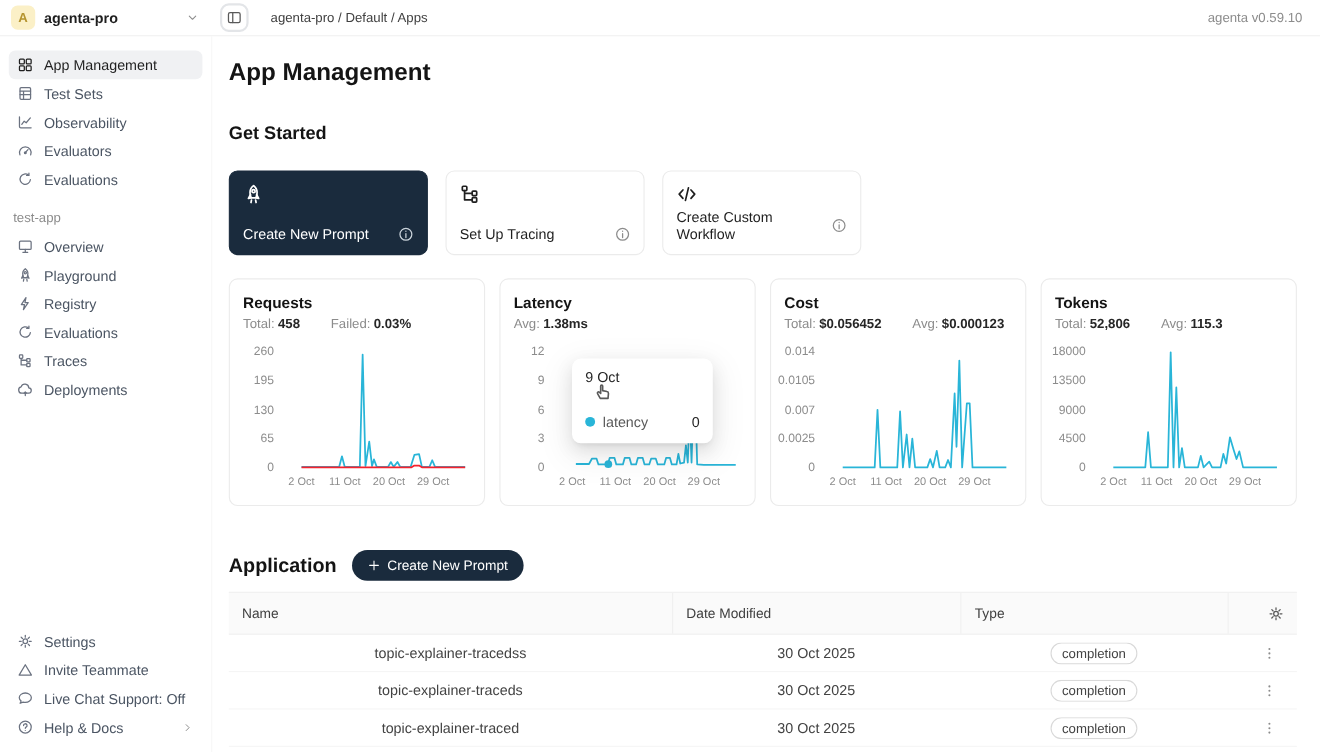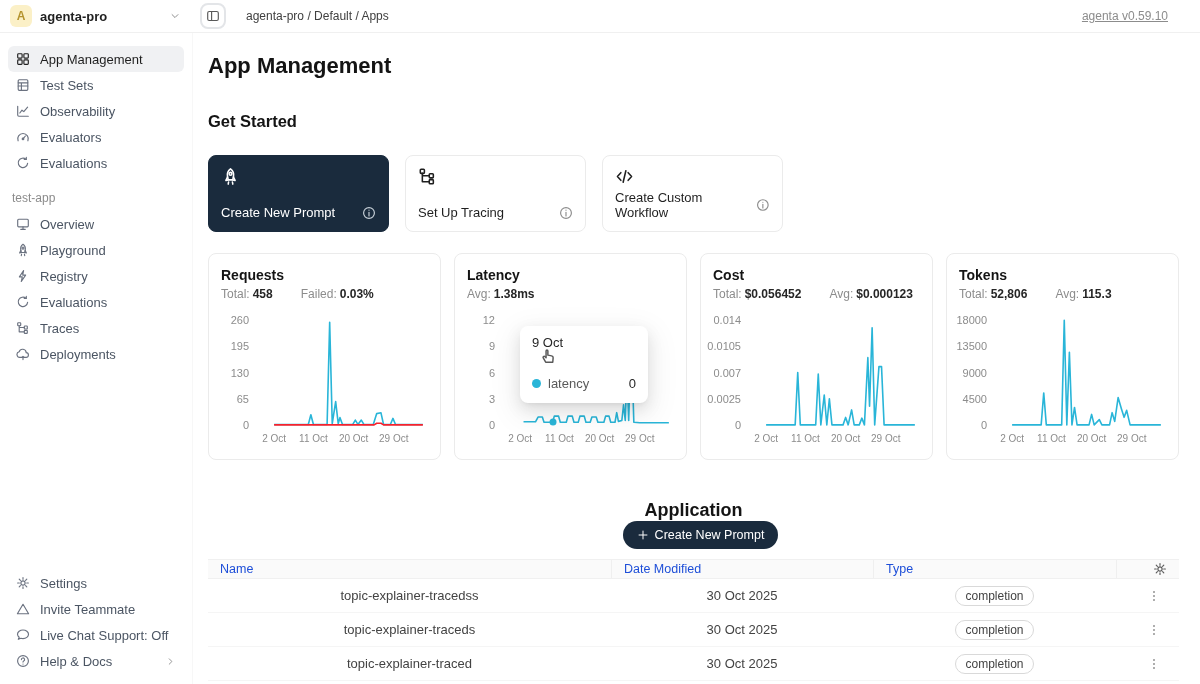--- a/index.html
+++ b/index.html
@@ -12,21 +12,21 @@
   .org-switcher { width:193px; flex:0 0 193px; display:flex; align-items:center; gap:8px;
     padding:0 12px 0 10px; cursor:pointer; height:100%; }
   .avatar { width:22px; height:22px; border-radius:6px; background:#fbf0c7; color:#b5942f;
     font-size:12px; font-weight:600; display:flex; align-items:center; justify-content:center; }
   .org-name { font-size:13px; font-weight:700; color:#1f1f1f; flex:1; }
   .chev { width:12px; height:12px; color:#8c8c8c; }
   .collapse-btn { margin-left:7px; width:26px; height:26px; border:2px solid #e3e5e8; background:#fff;
     border-radius:8px; display:flex; align-items:center; justify-content:center; cursor:pointer; color:#595959; }
   .collapse-btn span { width:14px; height:14px; }
   .breadcrumb { margin-left:20px; font-size:12px; color:#404040; }
-  .version { margin-left:auto; padding-right:32px; font-size:12px; color:#8c8c8c;text-decoration:underline; }
+  .version { margin-left:auto; padding-right:16px; font-size:12px; color:#8c8c8c; }
 
   
   .layout { display:flex; height:651px; }
   .sidebar { width:193px; flex:0 0 193px; display:flex; flex-direction:column;
     padding:13px 8px 10px 8px; border-right:1px solid #f7f7f7; }
   .nav-item { display:flex; align-items:center; gap:10px; height:26px; padding:0 8px;
     border-radius:6px; font-size:13px; color:#4b5563; cursor:pointer; margin-bottom:0; }
   .nav-item + .nav-item { margin-top:0; }
   .nav-item { margin-bottom:0; }
   #ws-nav .nav-item, #app-nav .nav-item, #bottom-nav .nav-item { margin-bottom:0; }
@@ -76,44 +76,44 @@
     border-radius:8px; padding:9px 12px 12px 12px; z-index:3;
     box-shadow:0 3px 6px -4px rgba(0,0,0,.12), 0 6px 16px rgba(0,0,0,.10), 0 9px 28px 8px rgba(0,0,0,.05); }
   .tooltip-date { font-size:13px; color:#262626; }
   .tooltip-row { margin-top:26px; display:flex; align-items:center; gap:7px; font-size:13px; }
   .tooltip-dot { width:9px; height:9px; border-radius:50%; }
   .tooltip-series { color:#595959; }
   .tooltip-value { margin-left:auto; color:#262626; }
   .cursor-icon { position:absolute; left:84px; top:92px; width:18px; height:18px; z-index:4; }
 
   
-  .app-header { display:flex; align-items:center; margin-top:40px;flex-direction:column; }
+  .app-header { display:flex; align-items:center; margin-top:40px; }
   .app-title { font-size:18px; font-weight:600; color:#141414; }
   .create-btn { margin-left:14px; height:28px; background:#1a2b3d; color:#fff; border:none;
     border-radius:15px; padding:0 14px; font-size:12.5px; display:flex; align-items:center; gap:6px;
     cursor:pointer; font-family:inherit; }
   .create-btn .btn-plus { width:12px; height:12px; color:#fff; }
   .header-right { margin-left:auto; display:flex; align-items:center; gap:9px; }
   .search-box { width:320px; height:28px; border:1px solid #d9d9d9; border-radius:6px;
     display:flex; align-items:center; padding:0 8px 0 10px; background:#fff; }
   .search-box input { flex:1; border:none; outline:none; font-size:12.5px; color:#262626;
     font-family:inherit; background:transparent; }
   .search-box input::placeholder { color:#bfbfbf; }
   .search-icon { width:13px; height:13px; color:#8c8c8c; }
   .view-toggle { display:flex; border:1px solid #d9d9d9; border-radius:8px; overflow:visible; background:#fff; }
   .view-toggle .seg { width:38px; height:28px; display:flex; align-items:center; justify-content:center;
     color:#434343; cursor:pointer; background:transparent; border:none; }
   .view-toggle .seg.active { border:1.5px solid #434343; border-radius:8px; margin:-1px; height:30px; width:40px; background:#fff; }
   .view-toggle .seg span { width:15px; height:15px; }
 
   
   .table { margin-top:10px; }
-  .t-header { display:grid; grid-template-columns:41.5% 27% 25% 6.5%; height:20px; background:#fafafa;
+  .t-header { display:grid; grid-template-columns:41.5% 27% 25% 6.5%; height:39px; background:#fafafa;
     border-top:1px solid #f0f0f0; border-bottom:1px solid #f0f0f0; align-items:center;
-    font-size:12.5px; font-weight:500; color:#1d4ed8; }
+    font-size:12.5px; font-weight:500; color:#404040; }
   .t-header .cell { padding:0 12px; }
   .t-header .cell + .cell { border-left:1px solid #efefef; height:100%; display:flex; align-items:center; }
   .t-header .cell-gear { justify-content:flex-end; }
   .gear-btn { width:14px; height:14px; color:#595959; cursor:pointer; }
   .t-row { display:grid; grid-template-columns:41.5% 27% 25% 6.5%; height:34px; align-items:center;
     border-bottom:1px solid #f5f5f5; font-size:13px; cursor:pointer;text-align:center; }
   .t-row .cell { padding:0 12px; color:#434343; white-space:nowrap; overflow:hidden; }
   .type-badge { display:inline-block; border:1px solid #d9d9d9; border-radius:12px; padding:2px 9px;
     font-size:12px; color:#434343; background:#fff; }
   .row-menu { width:14px; height:16px; color:#8c8c8c; cursor:pointer; margin-left:auto; margin-right:6px; }

